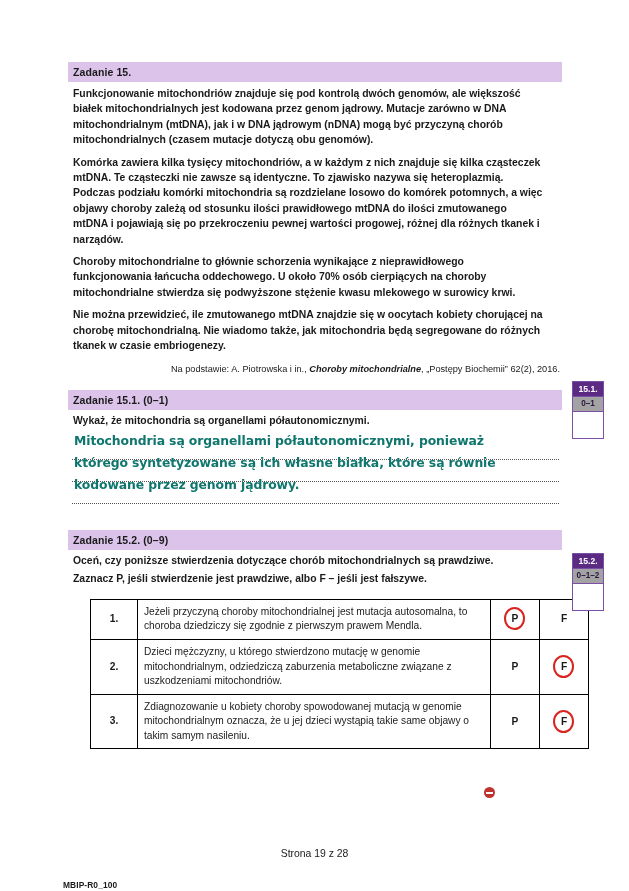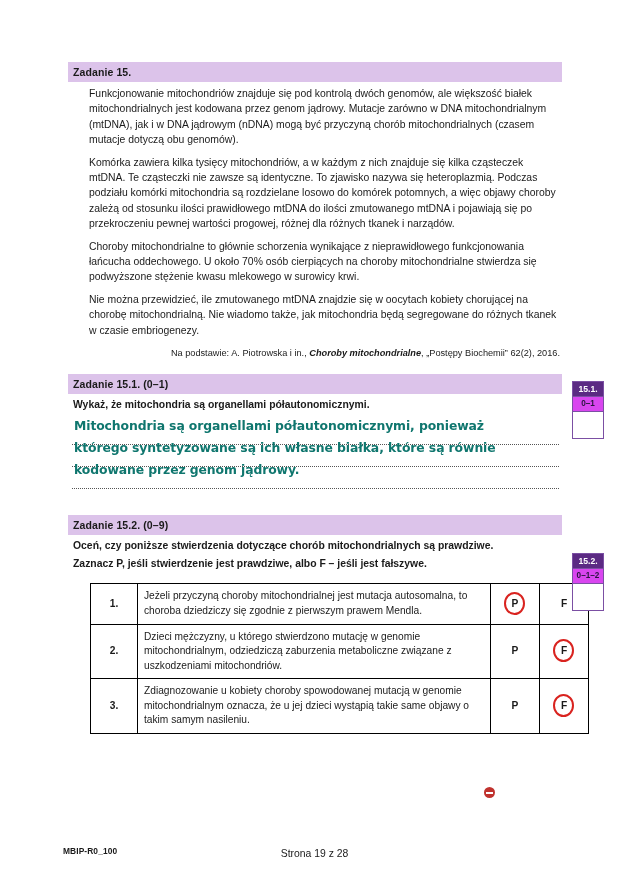--- a/index.html
+++ b/index.html
@@ -36,26 +36,27 @@
     background: #dcc3ea;
     font-weight: bold;
     font-size: 10.5px;
     line-height: 16px;
     padding: 2px 4px 2px 5px;
     letter-spacing: 0.1px;
   }
   .band-wide { width: 485px; }
 
   p.body {
-    margin: 7px 0 0 16px;
+    margin: 7px 0 0 0;
     font-size: 10.4px;
     line-height: 15.4px;
     text-align: left;
     padding-left: 5px;
     width: 470px;
+    font-weight: bold;
   }
   p.body.first { margin-top: 4px; }
 
   .source {
     margin: 9px 0 0 0;
     font-size: 9.2px;
     line-height: 13px;
     text-align: right;
     padding-right: 2px;
   }
@@ -103,21 +104,21 @@
   .score-id {
     background: #5b2a83;
     color: #ffffff;
     font-size: 8.6px;
     font-weight: bold;
     text-align: center;
     line-height: 14px;
     height: 14px;
   }
   .score-pts {
-    background: #d946ef;
+    background: #a3a3a3;
     color: #2a1540;
     font-size: 8.2px;
     font-weight: bold;
     text-align: center;
     line-height: 14px;
     height: 14px;
     border-top: 1px solid #7b4fa3;
   }
   .score-empty {
     background: #ffffff;
@@ -178,21 +179,21 @@
     position: absolute;
     left: 0;
     top: 848px;
     width: 629px;
     text-align: center;
     font-size: 10.4px;
   }
   .footer-code {
     position: absolute;
     left: 63px;
-    top: 846px;
+    top: 880px;
     font-size: 8.4px;
     font-weight: bold;
     letter-spacing: 0.1px;
   }
   .red-mark {
     position: absolute;
     left: 484px;
     top: 787px;
     width: 11px;
     height: 11px;

